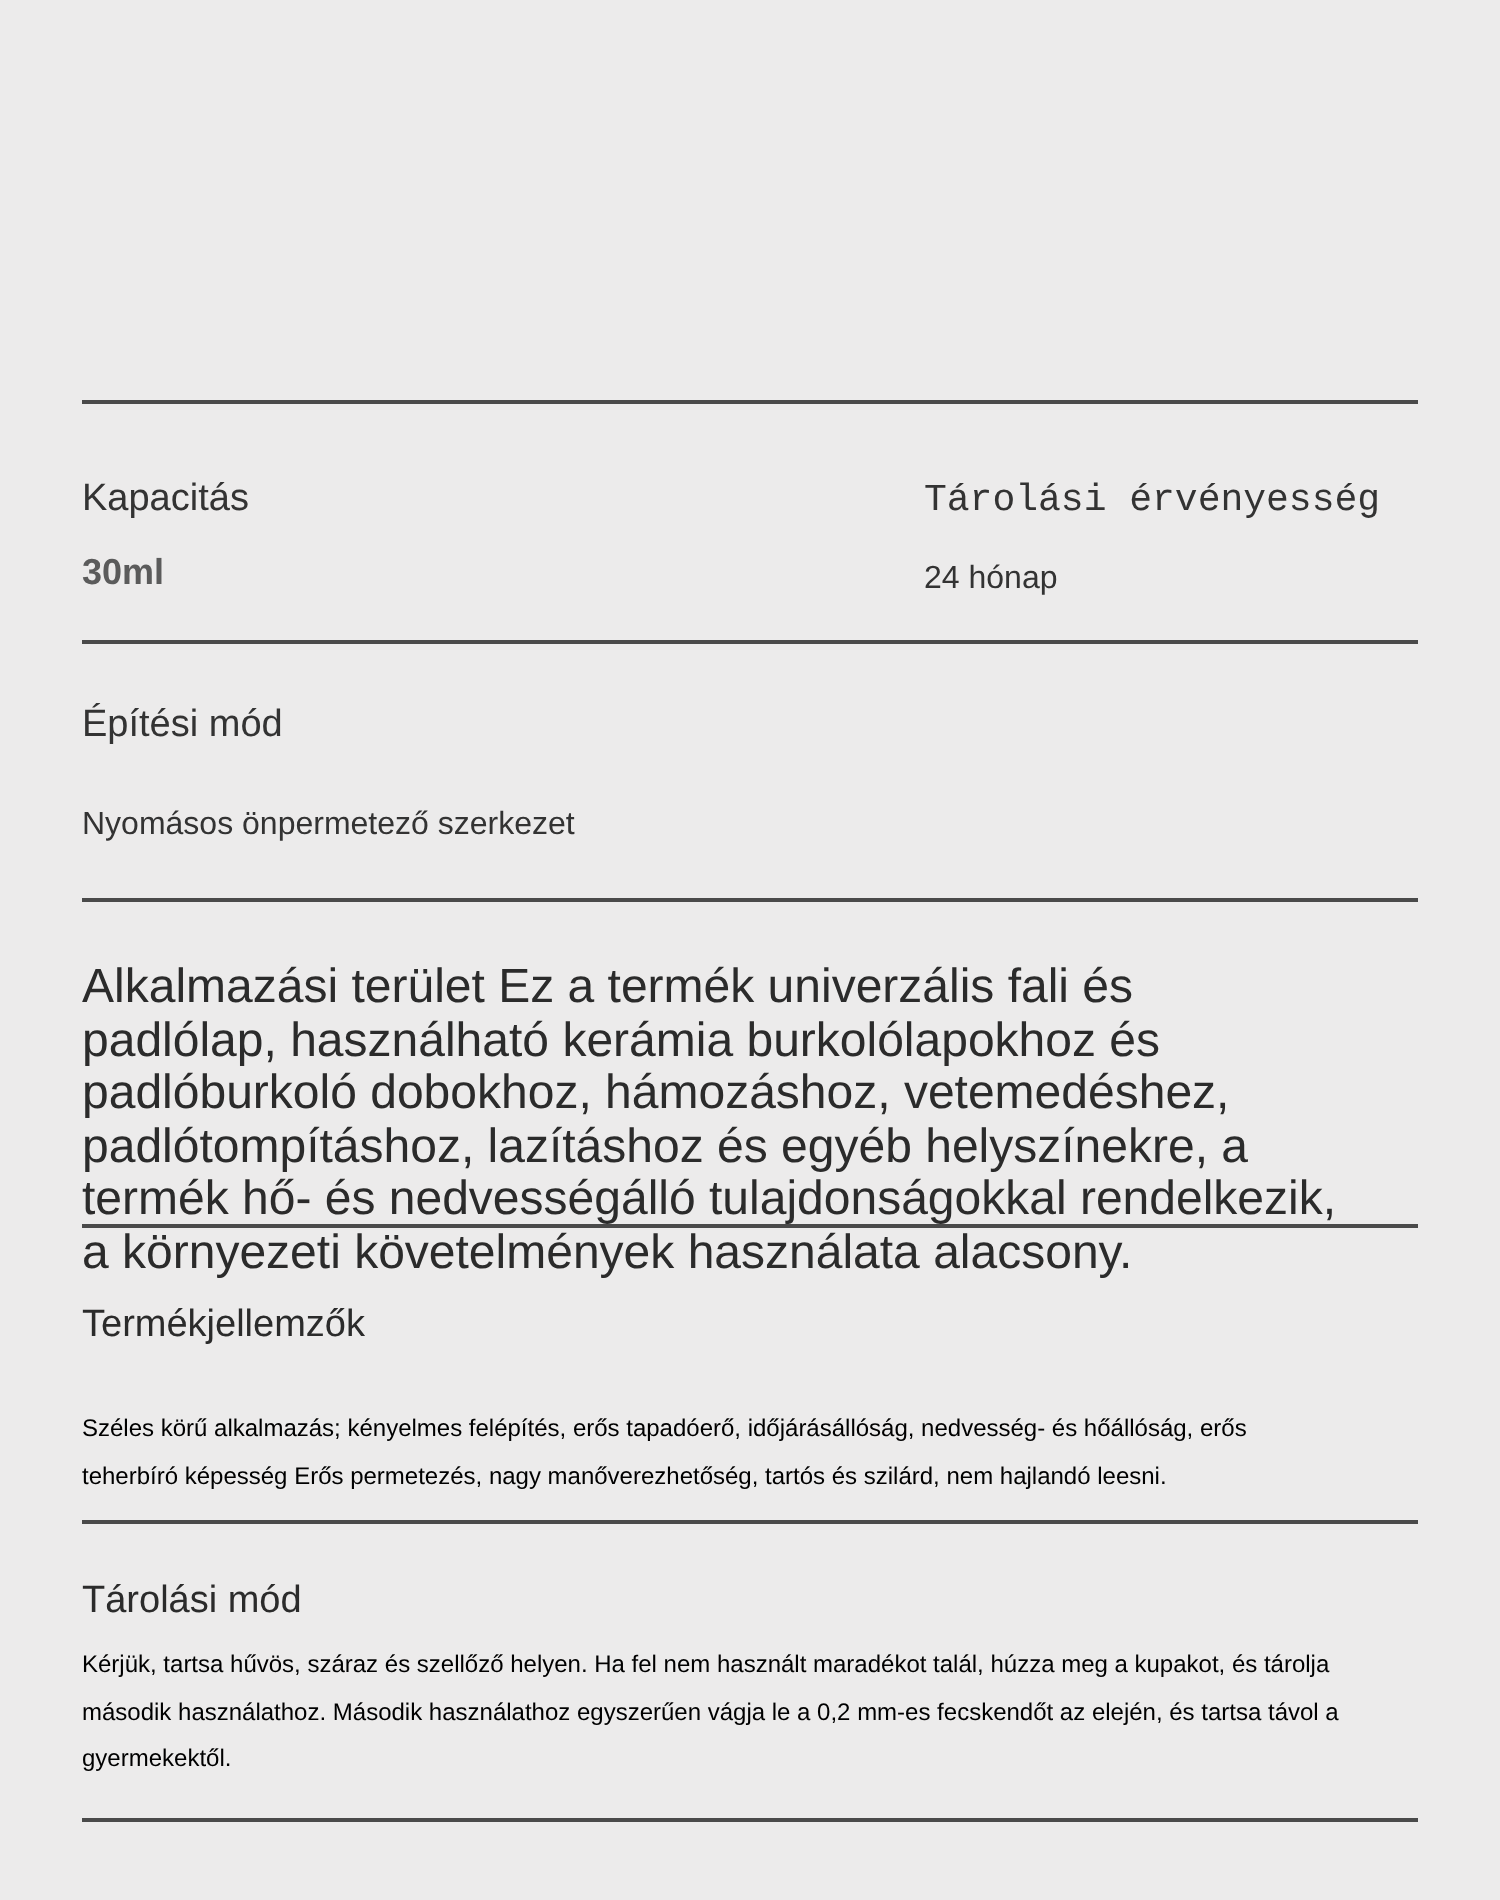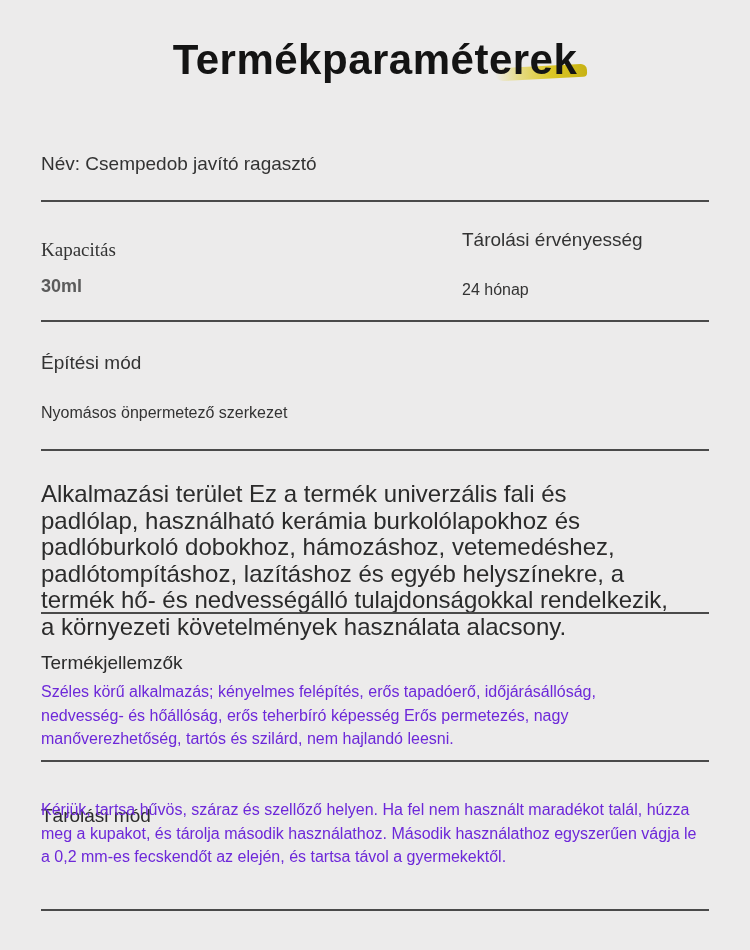--- a/index.html
+++ b/index.html
@@ -61,50 +61,44 @@
     font-weight: bold;
     color: #5B5B5B;
   }
   .para-lg {
     font-size: 24px;
     line-height: 26.5px;
     color: #2B2B2B;
     width: 628px;
   }
   .para-sm {
-    font-size: 16px;
+    font-size: 12px;
     line-height: 23.5px;
-    color: #6d28d9;
+    color: #000000;
+    margin-top: 23px;
   }
   .section-heading {
     font-size: 19px;
     color: #2B2B2B;
   }
   .col-right { position: absolute; left: 462px; }
 </style>
 </head>
 <body>
 
 <div class="page">
 
-  <div class="title-row">
-    <span class="title-wrap">
-      <span class="title-highlight"></span>
-      <span class="title-text">Termékparaméterek</span>
-    </span>
-  </div>
 
-  <div class="abs label" style="top:153px;">Név: Csempedob javító ragasztó</div>
 
   <div class="divider" style="top:200px;"></div>
 
   <div>
-    <div class="abs label" style="top:239px;font-family:Liberation Serif, serif;">Kapacitás</div>
+    <div class="abs label" style="top:239px;">Kapacitás</div>
     <div class="abs capacity-value" style="top:276px;">30ml</div>
-    <div class="col-right label" style="top:229px;">Tárolási érvényesség</div>
+    <div class="col-right label" style="top:239px;font-family:Liberation Mono, monospace;">Tárolási érvényesség</div>
     <div class="col-right value" style="top:281px;">24 hónap</div>
   </div>
 
   <div class="divider" style="top:320px;"></div>
 
   <div>
     <div class="abs label" style="top:352px;">Építési mód</div>
     <div class="abs value" style="top:404px;">Nyomásos önpermetező szerkezet</div>
   </div>
 
@@ -115,19 +109,19 @@
   <div class="divider" style="top:612px;"></div>
 
   <div>
     <div class="abs section-heading" style="top:636px;margin-top:16px;">Termékjellemzők</div>
     <div class="abs para-sm" style="top:680px; width:610px;">Széles körű alkalmazás; kényelmes felépítés, erős tapadóerő, időjárásállóság, nedvesség- és hőállóság, erős teherbíró képesség Erős permetezés, nagy manőverezhetőség, tartós és szilárd, nem hajlandó leesni.</div>
   </div>
 
   <div class="divider" style="top:760px;"></div>
 
   <div>
-    <div class="abs section-heading" style="top:790px;margin-top:15px;">Tárolási mód</div>
+    <div class="abs section-heading" style="top:790px;">Tárolási mód</div>
     <div class="abs para-sm" style="top:798px; width:668px;">Kérjük, tartsa hűvös, száraz és szellőző helyen. Ha fel nem használt maradékot talál, húzza meg a kupakot, és tárolja második használathoz. Második használathoz egyszerűen vágja le a 0,2 mm-es fecskendőt az elején, és tartsa távol a gyermekektől.</div>
   </div>
 
   <div class="divider" style="top:909px;"></div>
 
 </div>
 
 </body></html>

